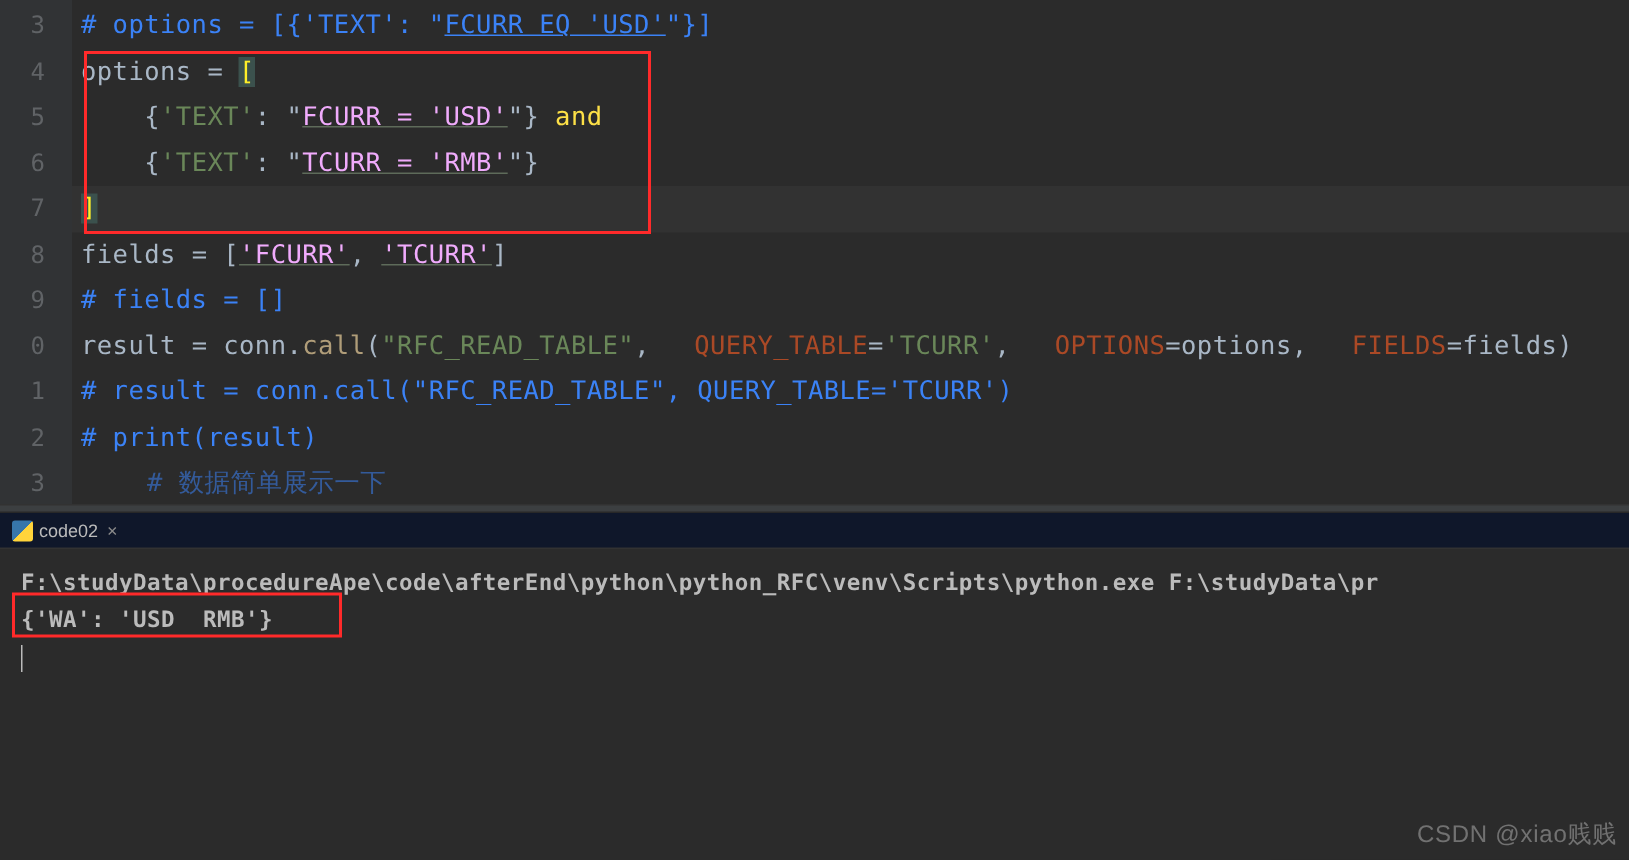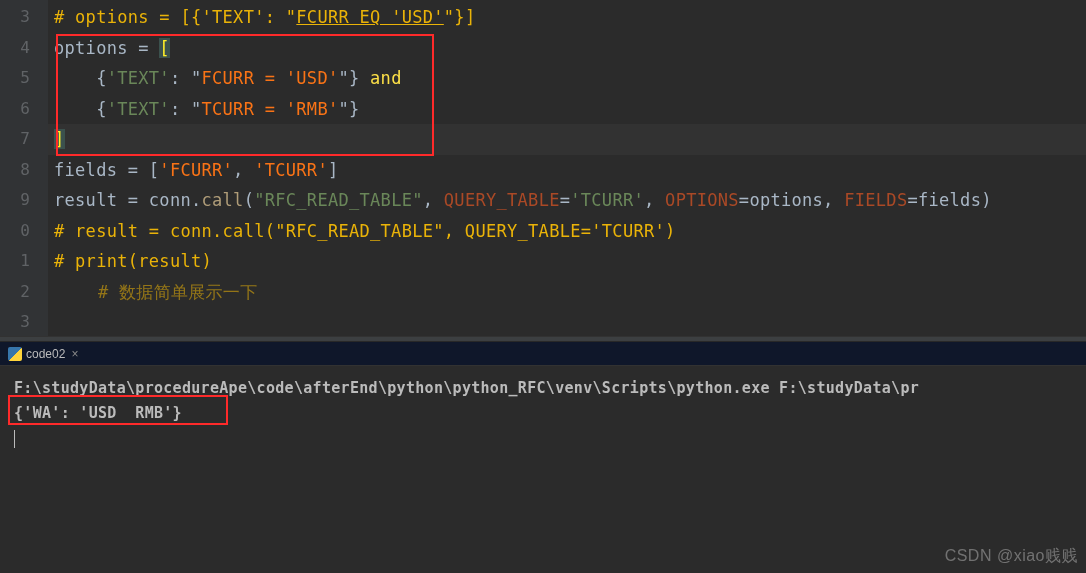--- a/index.html
+++ b/index.html
@@ -37,25 +37,25 @@
       line-height: 30.5px;
       position: relative;
       letter-spacing: 0.3px;
     }
     .code-line {
       height: 30.5px;
       white-space: pre;
       padding-left: 6px;
       position: relative;
     }
-    .comment { color: #eab308; }
+    .comment { color: #3b82f6; }
     .string { color: #6a8759; }
-    .string-u { color: #f97316; text-decoration-color: #5e6b5a; }
+    .string-u { color: #f0abfc; text-decoration: underline; text-decoration-color: #5e6b5a; }
     .keyword { color: #fde047; }
-    .param { color: #aa4926; }
+    .param { color: #aa4926; margin-left: 19px; }
     .bracket { color: #a9b7c6; }
     .bracket-y { color: #ffef28; background: #3b514d; }
     .ident { color: #a9b7c6; }
     .func { color: #b09d79; }
     .line-highlight {
       background: #323232;
       position: absolute;
       left: 0; right: 0;
       height: 30.5px;
       z-index: 0;
@@ -158,20 +158,21 @@
     <div class="code-line"><span class="ident">options </span><span class="ident">= </span><span class="bracket-y">[</span></div>
 
     <div class="code-line"><span class="bracket">    {</span><span class="string">'TEXT'</span><span class="ident">: "</span><span class="string-u">FCURR = 'USD'</span><span class="ident">"} </span><span class="keyword">and</span></div>
 
     <div class="code-line"><span class="bracket">    {</span><span class="string">'TEXT'</span><span class="ident">: "</span><span class="string-u">TCURR = 'RMB'</span><span class="ident">"}</span></div>
 
     <div class="code-line"><span class="bracket-y">]</span></div>
 
     <div class="code-line"><span class="ident">fields </span><span class="ident">= [</span><span class="string-u">'FCURR'</span><span class="ident">, </span><span class="string-u">'TCURR'</span><span class="ident">]</span></div>
 
+    <div class="code-line"><span class="comment"># fields = []</span></div>
 
     <div class="code-line"><span class="ident">result </span><span class="ident">= conn.</span><span class="func">call</span><span class="ident">(</span><span class="string">"RFC_READ_TABLE"</span><span class="ident">, </span><span class="param">QUERY_TABLE</span><span class="ident">=</span><span class="string">'TCURR'</span><span class="ident">, </span><span class="param">OPTIONS</span><span class="ident">=options, </span><span class="param">FIELDS</span><span class="ident">=fields)</span></div>
 
     <div class="code-line"><span class="comment"># result = conn.call("RFC_READ_TABLE", QUERY_TABLE='TCURR')</span></div>
 
     <div class="code-line"><span class="comment"># print(result)</span></div>
 
     <div class="code-line" style="opacity:0.55;margin-left:44px;"><span class="comment"># 数据简单展示一下</span></div>
   </div>
 </div>

